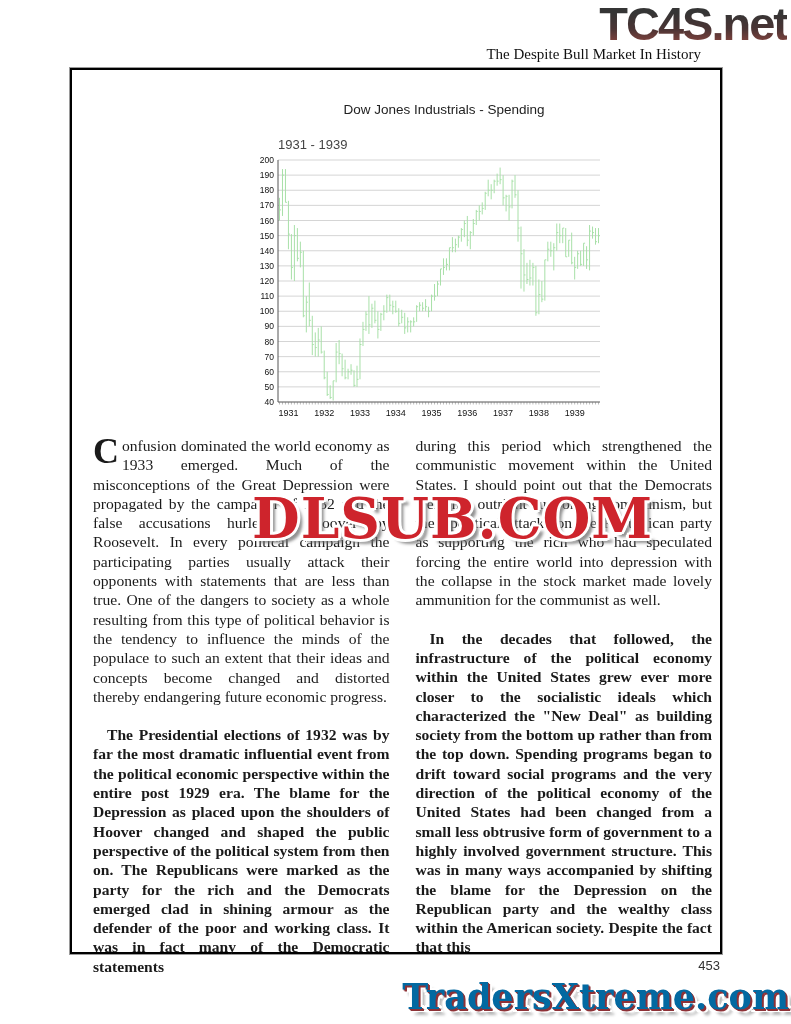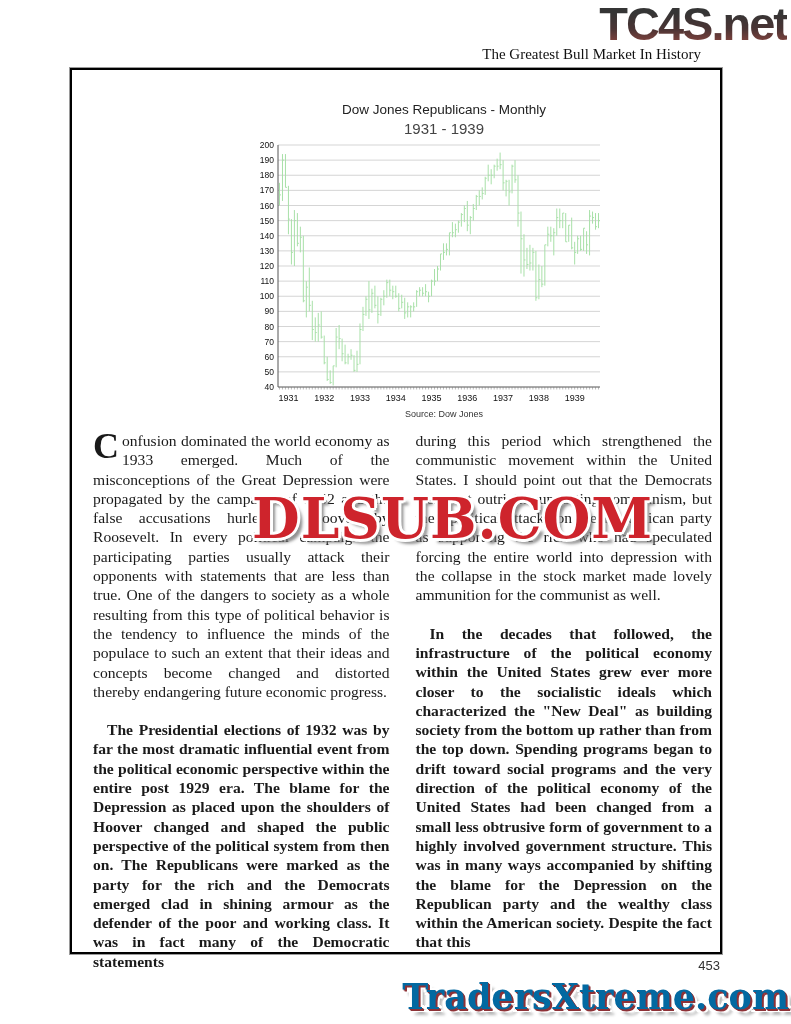--- a/index.html
+++ b/index.html
@@ -24,22 +24,22 @@
     position:absolute;left:70px;top:68px;width:648px;height:882px;
     border:2px solid #000;outline:1px solid #9a9a9a;background:#fff;
   }
   
   .chart-block{margin-top:32px;margin-left:176px;width:362px;}
   .chart-title{
     font-family:"Liberation Sans",sans-serif;font-size:13.5px;color:#222;
     text-align:center;padding-left:30px;
   }
   .chart-subtitle{
-    font-family:"Liberation Sans",sans-serif;font-size:15px;color:#444;
-    text-align:center;padding-left:30px;margin-top:3px;
+    font-family:"Liberation Sans",sans-serif;font-size:13px;color:#444;
+    padding-left:30px;margin-top:20px;
   }
   .chart-source{
     font-family:"Liberation Sans",sans-serif;font-size:9px;color:#333;
     text-align:center;padding-left:30px;margin-top:0px;
   }
   svg{display:block;}
   
   .columns{
     display:flex;gap:26px;padding:0 8px 0 21px;margin-top:12px;
     text-align:justify;font-size:15.6px;line-height:19.3px;
@@ -74,26 +74,26 @@
       1px 1px 0 #8e3237, 2px 2px 0 #8e3237,
       -2px -2px 0 #fff, 2px -2px 0 #fff, -2px 3px 0 #fff, 3px -1px 0 #fff,
       -3px 0 0 #fff, 4px 3px 0 #fff,
       6px 6px 3px #b5b5b5;
   }
 </style>
 </head>
 <body>
 
 <div class="tc4s-logo">TC4S.net</div>
-<div class="tagline">The Greatest Bull Market In History</div>
+<div class="tagline">The Despite Bull Market In History</div>
 
 <div class="page-frame">
 
   <div class="chart-block">
-    <div class="chart-title">Dow Jones Republicans - Monthly</div>
+    <div class="chart-title">Dow Jones Industrials - Spending</div>
     <div class="chart-subtitle">1931 - 1939</div>
     <svg id="chart-svg" width="362" height="272">
         <line x1="30" y1="250" x2="352" y2="250" stroke="#555555" stroke-width="1"></line>
         <text x="26" y="253" text-anchor="end" font-family="&quot;Liberation Sans&quot;,sans-serif" font-size="8.5" fill="#111">40</text>
         <line x1="30" y1="234.875" x2="352" y2="234.875" stroke="#b8b8b8" stroke-width="0.6"></line>
         <text x="26" y="237.875" text-anchor="end" font-family="&quot;Liberation Sans&quot;,sans-serif" font-size="8.5" fill="#111">50</text>
         <line x1="30" y1="219.75" x2="352" y2="219.75" stroke="#b8b8b8" stroke-width="0.6"></line>
         <text x="26" y="222.75" text-anchor="end" font-family="&quot;Liberation Sans&quot;,sans-serif" font-size="8.5" fill="#111">60</text>
         <line x1="30" y1="204.625" x2="352" y2="204.625" stroke="#b8b8b8" stroke-width="0.6"></line>
         <text x="26" y="207.625" text-anchor="end" font-family="&quot;Liberation Sans&quot;,sans-serif" font-size="8.5" fill="#111">70</text>
@@ -451,21 +451,20 @@
         <text x="40.43518518518518" y="264" text-anchor="middle" font-family="&quot;Liberation Sans&quot;,sans-serif" font-size="9" fill="#111">1931</text>
         <text x="76.21296296296296" y="264" text-anchor="middle" font-family="&quot;Liberation Sans&quot;,sans-serif" font-size="9" fill="#111">1932</text>
         <text x="111.99074074074073" y="264" text-anchor="middle" font-family="&quot;Liberation Sans&quot;,sans-serif" font-size="9" fill="#111">1933</text>
         <text x="147.76851851851853" y="264" text-anchor="middle" font-family="&quot;Liberation Sans&quot;,sans-serif" font-size="9" fill="#111">1934</text>
         <text x="183.5462962962963" y="264" text-anchor="middle" font-family="&quot;Liberation Sans&quot;,sans-serif" font-size="9" fill="#111">1935</text>
         <text x="219.32407407407408" y="264" text-anchor="middle" font-family="&quot;Liberation Sans&quot;,sans-serif" font-size="9" fill="#111">1936</text>
         <text x="255.10185185185185" y="264" text-anchor="middle" font-family="&quot;Liberation Sans&quot;,sans-serif" font-size="9" fill="#111">1937</text>
         <text x="290.8796296296296" y="264" text-anchor="middle" font-family="&quot;Liberation Sans&quot;,sans-serif" font-size="9" fill="#111">1938</text>
         <text x="326.6574074074074" y="264" text-anchor="middle" font-family="&quot;Liberation Sans&quot;,sans-serif" font-size="9" fill="#111">1939</text>
       </svg>
-    <div class="chart-source">Source: Dow Jones</div>
   </div>
 
   <div class="columns">
     <div class="col">
       <p class="para"><span class="dropcap">C</span><span>onfusion dominated the world economy as 1933 emerged.  Much of the misconceptions of the Great Depression were propagated by the campaign of 1932 and the false accusations hurled at Hoover by Roosevelt.  In every political campaign the participating parties usually attack their opponents with statements that are less than true.  One of the dangers to society as a whole resulting from this type of political behavior is the tendency to influence the minds of the populace to such an extent that their ideas and concepts become changed and distorted thereby endangering future economic progress.</span></p>
       <p class="para indent">The Presidential elections of 1932 was by far the most dramatic influential event from the political economic perspective within the entire post 1929 era.  The blame for the Depression as placed upon the shoulders of Hoover changed and shaped the public perspective of the political system from then on.  The Republicans were marked as the party for the rich and the Democrats emerged clad in shining armour as the defender of the poor and working class.  It was in fact many of the Democratic statements</p>
     </div>
     <div class="col">
       <p class="para">during this period which strengthened the communistic movement within the United States.  I should point out that the Democrats were not outright supporting communism, but their political attacks on the Republican party as supporting the rich who had speculated forcing the entire world into depression with the collapse in the stock market made lovely ammunition for the communist as well.</p>
       <p class="para indent">In the decades that followed, the infrastructure of the political economy within the United States grew ever more closer to the socialistic ideals which characterized the "New Deal" as building society from the bottom up rather than from the top down. Spending programs began to drift toward social programs and the very direction of the political economy of the United States had been changed from a small less obtrusive form of government to a highly involved government structure. This was in many ways accompanied by shifting the blame for the Depression on the Republican party and the wealthy class within the American society.  Despite the fact that this</p>

